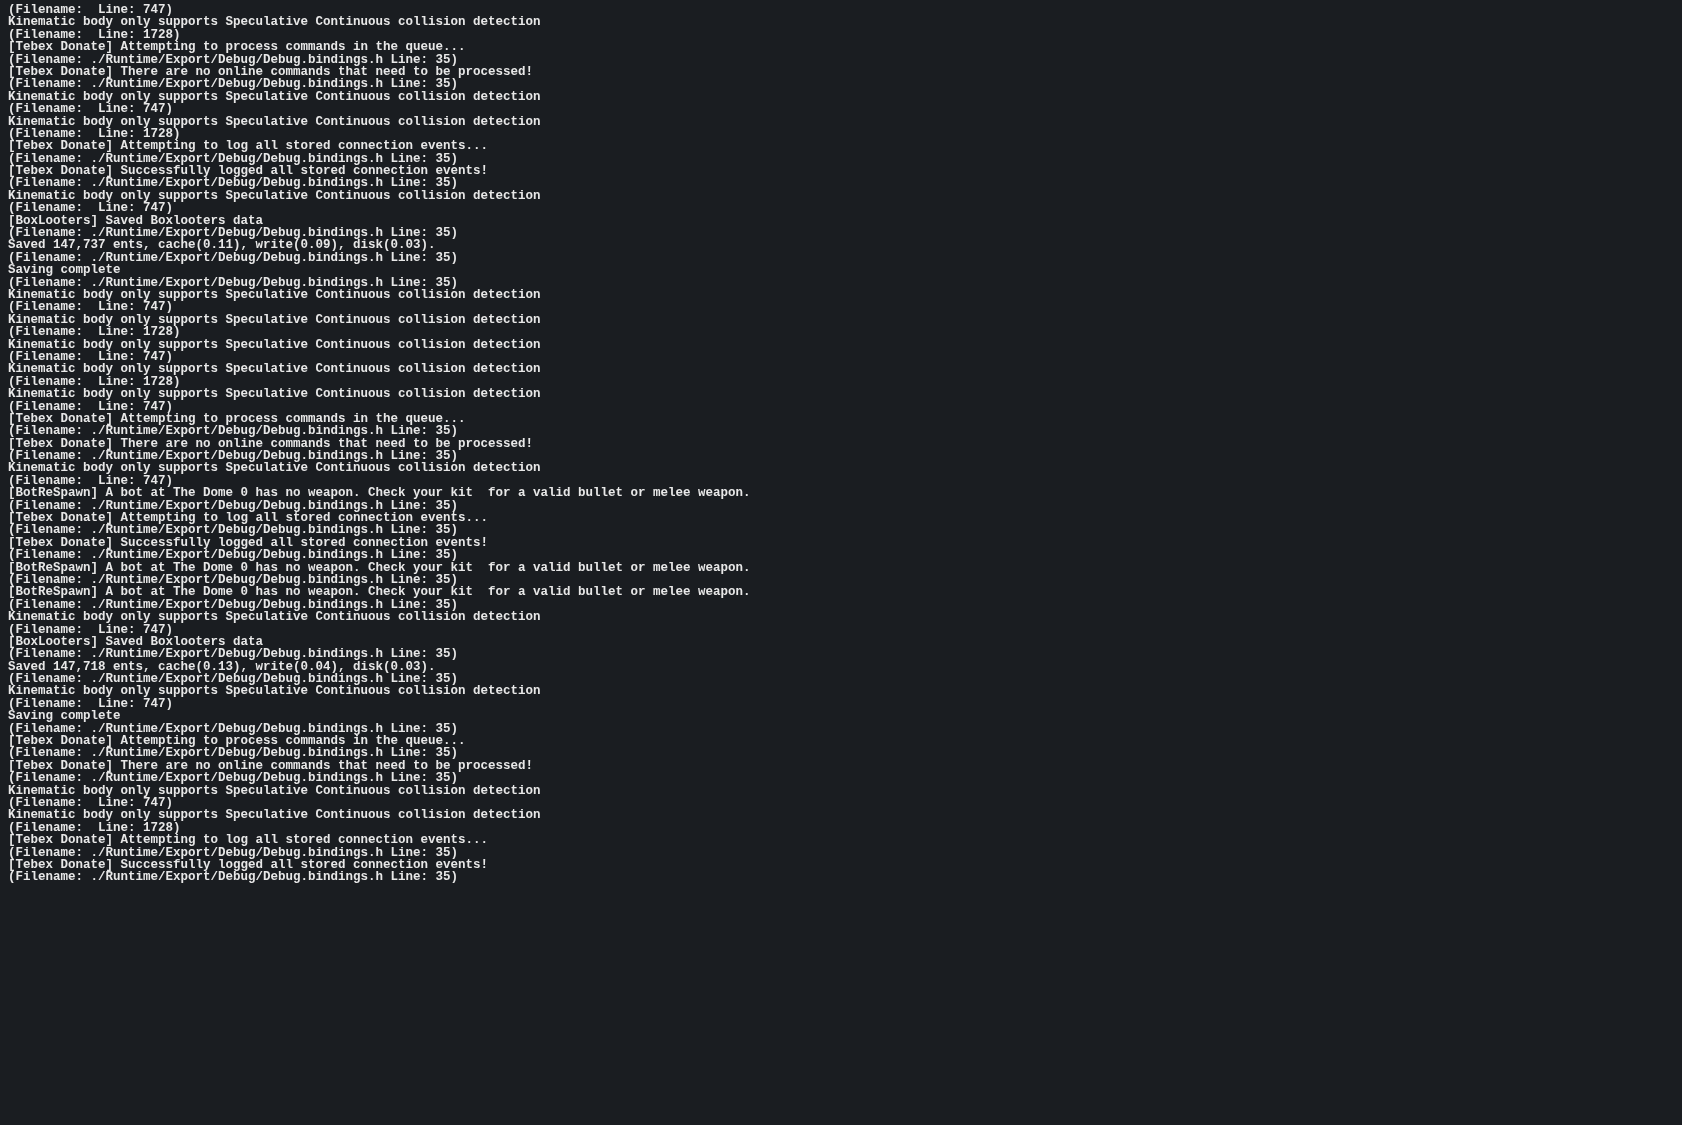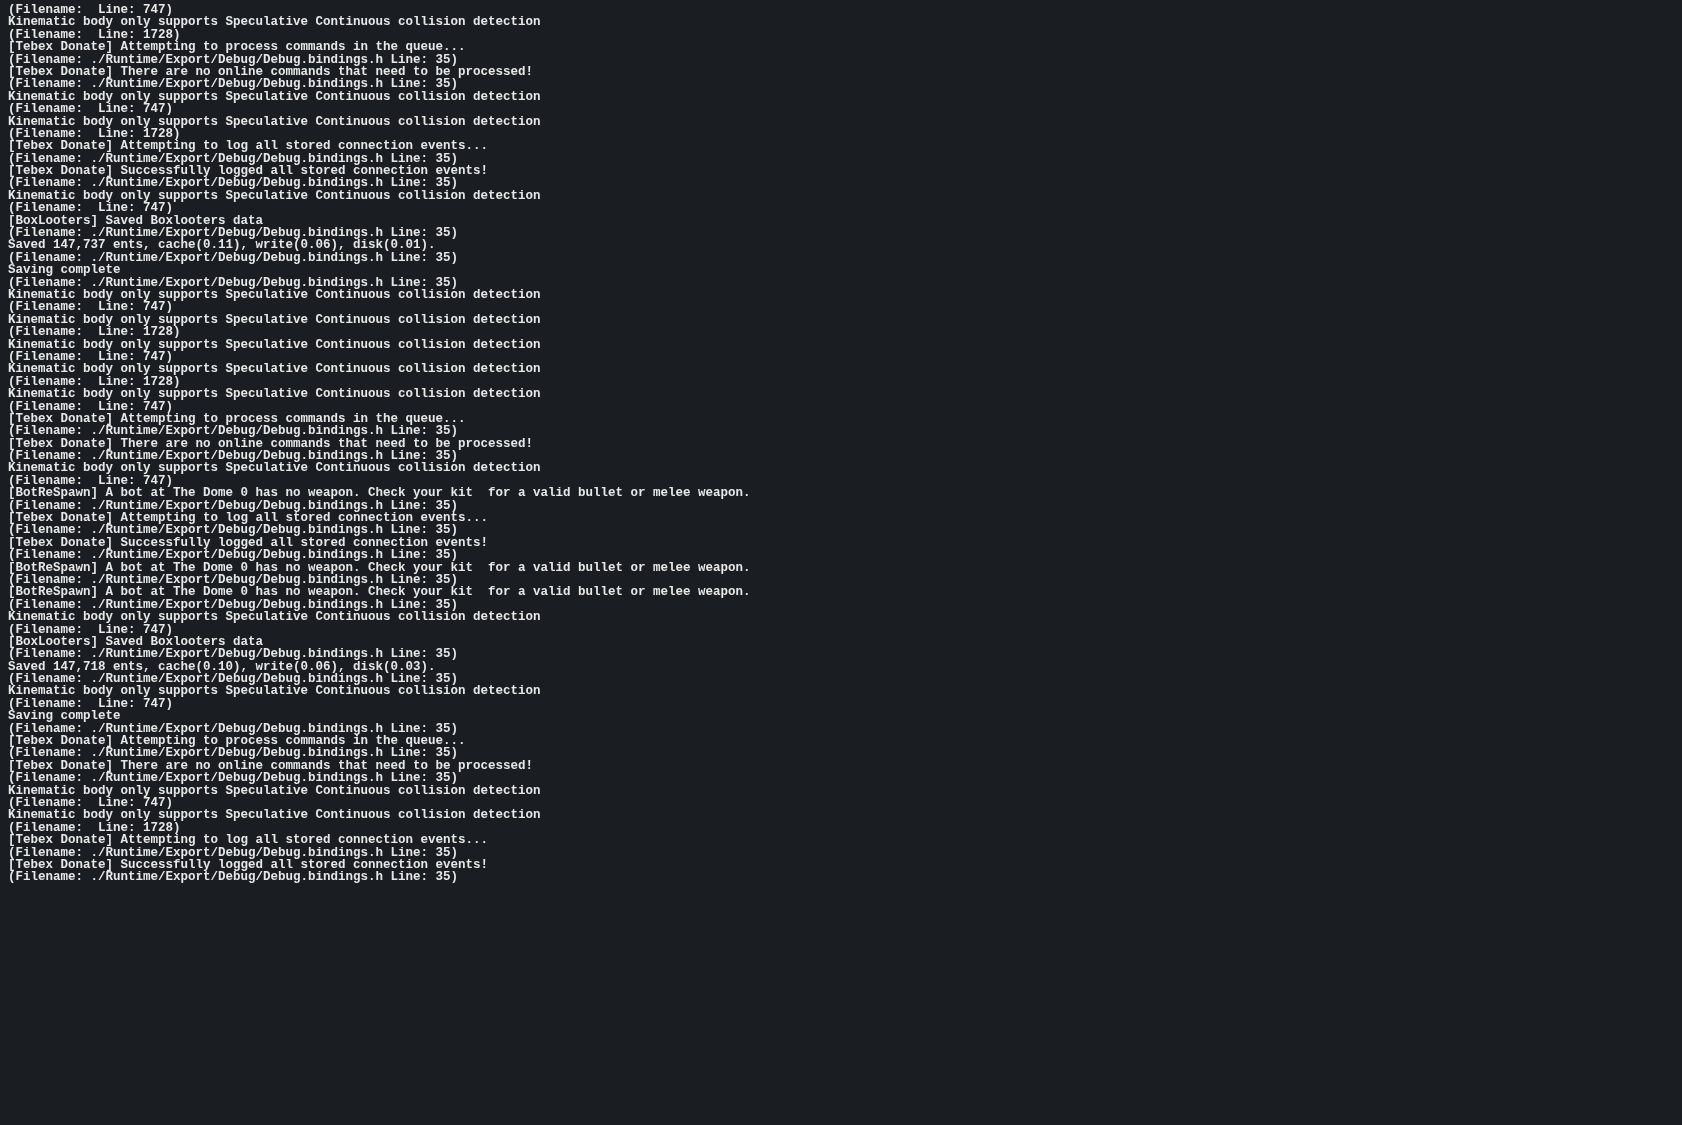--- a/index.html
+++ b/index.html
@@ -39,21 +39,21 @@
     <span class="log-line">Kinematic body only supports Speculative Continuous collision detection</span>
     <span class="log-line">(Filename:  Line: 1728)</span>
     <span class="log-line">[Tebex Donate] Attempting to log all stored connection events...</span>
     <span class="log-line">(Filename: ./Runtime/Export/Debug/Debug.bindings.h Line: 35)</span>
     <span class="log-line">[Tebex Donate] Successfully logged all stored connection events!</span>
     <span class="log-line">(Filename: ./Runtime/Export/Debug/Debug.bindings.h Line: 35)</span>
     <span class="log-line">Kinematic body only supports Speculative Continuous collision detection</span>
     <span class="log-line">(Filename:  Line: 747)</span>
     <span class="log-line">[BoxLooters] Saved Boxlooters data</span>
     <span class="log-line">(Filename: ./Runtime/Export/Debug/Debug.bindings.h Line: 35)</span>
-    <span class="log-line">Saved 147,737 ents, cache(0.11), write(0.06), disk(0.01).</span>
+    <span class="log-line">Saved 147,737 ents, cache(0.11), write(0.09), disk(0.03).</span>
     <span class="log-line">(Filename: ./Runtime/Export/Debug/Debug.bindings.h Line: 35)</span>
     <span class="log-line">Saving complete</span>
     <span class="log-line">(Filename: ./Runtime/Export/Debug/Debug.bindings.h Line: 35)</span>
     <span class="log-line">Kinematic body only supports Speculative Continuous collision detection</span>
     <span class="log-line">(Filename:  Line: 747)</span>
     <span class="log-line">Kinematic body only supports Speculative Continuous collision detection</span>
     <span class="log-line">(Filename:  Line: 1728)</span>
     <span class="log-line">Kinematic body only supports Speculative Continuous collision detection</span>
     <span class="log-line">(Filename:  Line: 747)</span>
     <span class="log-line">Kinematic body only supports Speculative Continuous collision detection</span>
@@ -73,21 +73,21 @@
     <span class="log-line">[Tebex Donate] Successfully logged all stored connection events!</span>
     <span class="log-line">(Filename: ./Runtime/Export/Debug/Debug.bindings.h Line: 35)</span>
     <span class="log-line">[BotReSpawn] A bot at The Dome 0 has no weapon. Check your kit  for a valid bullet or melee weapon.</span>
     <span class="log-line">(Filename: ./Runtime/Export/Debug/Debug.bindings.h Line: 35)</span>
     <span class="log-line">[BotReSpawn] A bot at The Dome 0 has no weapon. Check your kit  for a valid bullet or melee weapon.</span>
     <span class="log-line">(Filename: ./Runtime/Export/Debug/Debug.bindings.h Line: 35)</span>
     <span class="log-line">Kinematic body only supports Speculative Continuous collision detection</span>
     <span class="log-line">(Filename:  Line: 747)</span>
     <span class="log-line">[BoxLooters] Saved Boxlooters data</span>
     <span class="log-line">(Filename: ./Runtime/Export/Debug/Debug.bindings.h Line: 35)</span>
-    <span class="log-line">Saved 147,718 ents, cache(0.10), write(0.06), disk(0.03).</span>
+    <span class="log-line">Saved 147,718 ents, cache(0.13), write(0.04), disk(0.03).</span>
     <span class="log-line">(Filename: ./Runtime/Export/Debug/Debug.bindings.h Line: 35)</span>
     <span class="log-line">Kinematic body only supports Speculative Continuous collision detection</span>
     <span class="log-line">(Filename:  Line: 747)</span>
     <span class="log-line">Saving complete</span>
     <span class="log-line">(Filename: ./Runtime/Export/Debug/Debug.bindings.h Line: 35)</span>
     <span class="log-line">[Tebex Donate] Attempting to process commands in the queue...</span>
     <span class="log-line">(Filename: ./Runtime/Export/Debug/Debug.bindings.h Line: 35)</span>
     <span class="log-line">[Tebex Donate] There are no online commands that need to be processed!</span>
     <span class="log-line">(Filename: ./Runtime/Export/Debug/Debug.bindings.h Line: 35)</span>
     <span class="log-line">Kinematic body only supports Speculative Continuous collision detection</span>

